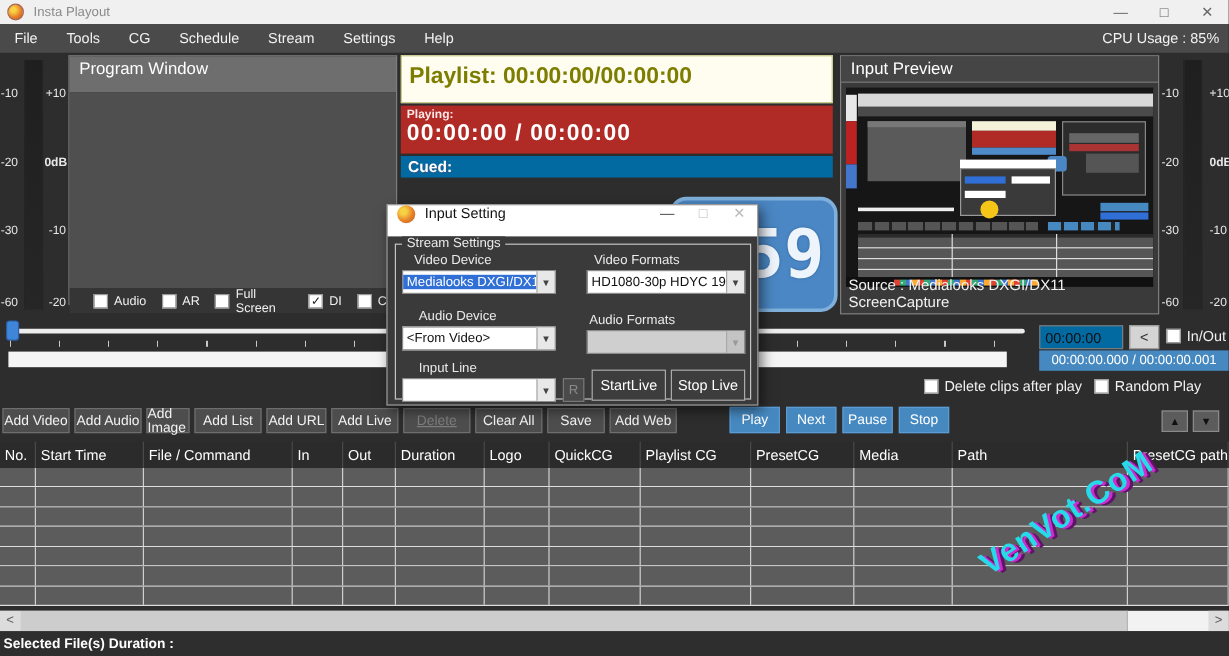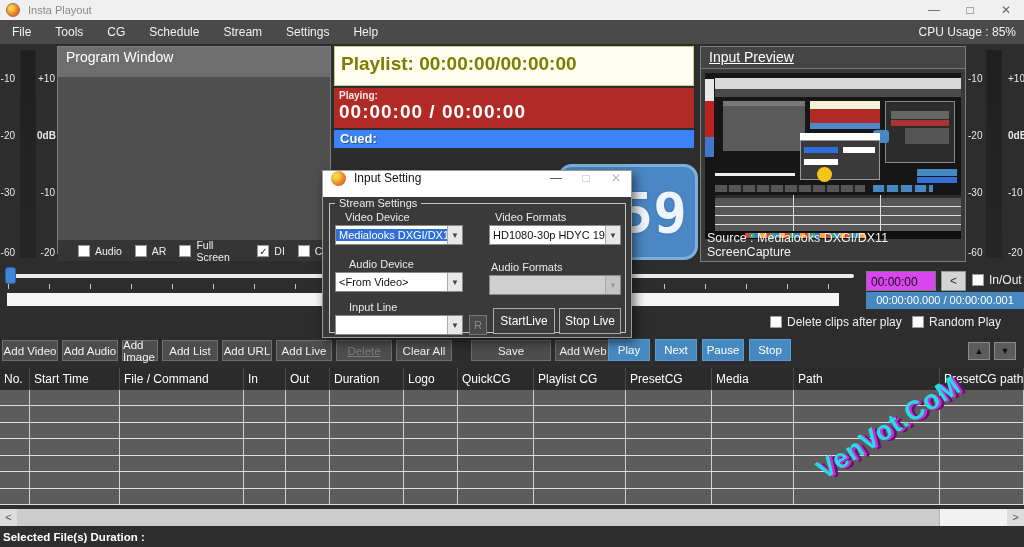--- a/index.html
+++ b/index.html
@@ -37,47 +37,47 @@
         text-align:center; color:#222; flex:none; }
   .cb.checked::after { content:"✓"; }
   .cblabel { color:#f0f0f0; font-size:10.5px; }
 
   
   .pl-white { left:334px; top:46px; width:360px; height:40px; background:#fffdf0; border:1px solid #c9c98a;
               color:#7d7d00; font-weight:bold; font-size:19px; padding:6px 0 0 6px; }
   .pl-red { left:334px; top:88px; width:360px; height:40px; background:#b02a26; color:#fff; padding:2px 0 0 5px; }
   .pl-red .small { font-size:10px; font-weight:bold; color:#ffe9e9; }
   .pl-red .big { font-size:19px; font-weight:bold; letter-spacing:1px; }
-  .pl-cued { left:334px; top:130px; width:360px; height:18px; background:#3b82f6; color:#fff;
+  .pl-cued { left:334px; top:130px; width:360px; height:18px; background:#0369a1; color:#fff;
              font-weight:bold; font-size:13px; padding:1px 0 16px 6px; text-shadow:1px 1px 0 #2a5a8a; }
 
   
   .clock { left:558px; top:164px; width:140px; height:96px; background:#4b87c4; border-radius:14px;
            border:3px solid #7fb0dc; display:flex; align-items:center; justify-content:flex-end;
            padding-right:8px; }
   .clock-digits { font-family:"DejaVu Sans Mono", monospace; font-weight:bold; font-size:56px;
                   color:#eef4fb; text-shadow:0 0 2px #2a5d94; }
 
   
   .ip-head { height:22px; background:#454545; color:#fff; font-size:14px; padding:2px 0 0 8px;
-             border-bottom:1px solid #777;text-decoration:underline; }
+             border-bottom:1px solid #777; }
   .thumb { position:absolute; left:4px; top:26px; width:256px; height:166px; background:#161616; overflow:hidden; }
   .ip-src { position:absolute; left:6px; bottom:2px; color:#f2f2f2; font-size:12.5px; }
   .t { position:absolute; }
 
   
   .slider-track { left:6px; top:274px; width:848px; height:4px; background:#ededed; border-radius:2px; }
   .slider-thumb { left:5px; top:267px; width:11px; height:17px; background:#3f86d8; border-radius:3px;
                   border:1px solid #2a5fa8; }
   .ticks { left:8px; top:284px; width:846px; height:5px;
            background:repeating-linear-gradient(90deg,#c8c8c8 0 1px,transparent 1px 41px); }
   .progress { left:7px; top:293px; width:832px; height:13px; background:#f5f5f5; }
 
   
-  .timefield { left:866px; top:271px; width:70px; height:20px; background:#d946ef; border:1px solid #7a7a7a;
+  .timefield { left:866px; top:271px; width:70px; height:20px; background:#0369a1; border:1px solid #7a7a7a;
                font-size:12px; color:#111; padding:3px 0 0 4px; }
   .backbtn { left:941px; top:271px; width:25px; height:20px; background:#d4d4d4; border:1px solid #999;
              color:#333; font-size:12px; text-align:center; line-height:18px; }
   .durbar { left:866px; top:292px; width:158px; height:17px; background:#4689c0; color:#fff; font-size:11px;
             text-align:center; line-height:17px; }
 
   
   .btn { height:21px; background:#4d4d4d; border:1px solid #6e6e6e; color:#f2f2f2; font-size:11.5px;
          display:flex; align-items:center; justify-content:center; flex:none; }
   .btn.disabled { color:#7d7d7d;text-decoration:underline; }
@@ -282,21 +282,21 @@
 
   <div class="abs" style="left:2px; top:340px; display:flex; gap:4px;">
     <div class="btn" style="width:56px;">Add Video</div>
     <div class="btn" style="width:56px;">Add Audio</div>
     <div class="btn" style="width:36px;">Add Image</div>
     <div class="btn" style="width:56px;">Add List</div>
     <div class="btn" style="width:50px;">Add URL</div>
     <div class="btn" style="width:56px;">Add Live</div>
     <div class="btn disabled" style="width:56px;">Delete</div>
     <div class="btn" style="width:56px;">Clear All</div>
-    <div class="btn" style="width:80px;margin-left:15px;">Save</div>
+    <div class="btn" style="width:48px;">Save</div>
     <div class="btn" style="width:56px;">Add Web</div>
   </div>
   <div class="abs" style="left:608px; top:339px; display:flex; gap:5px;">
     <div class="bluebtn">Play</div>
     <div class="bluebtn">Next</div>
     <div class="bluebtn">Pause</div>
     <div class="bluebtn">Stop</div>
   </div>
   <div class="abs endtime" style="left:815px; top:344px;margin-top:24px;">Playlist End Time  :</div>
   <div class="abs arrowbtn" style="left:968px; top:342px;">▲</div>

